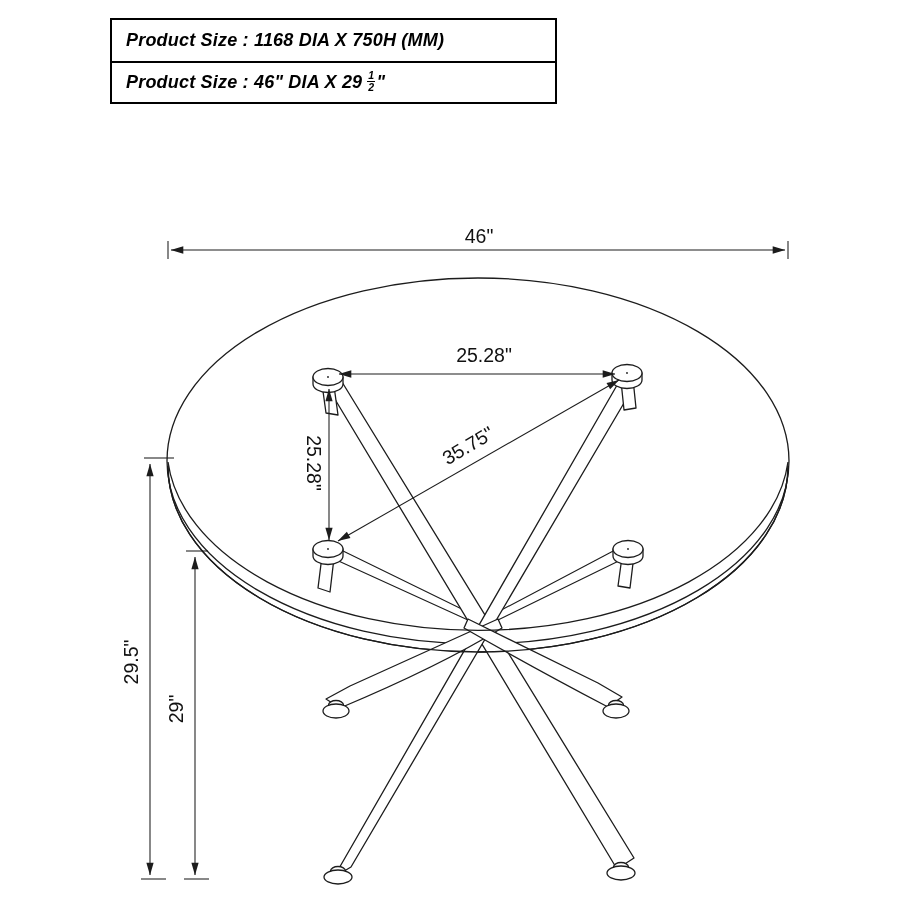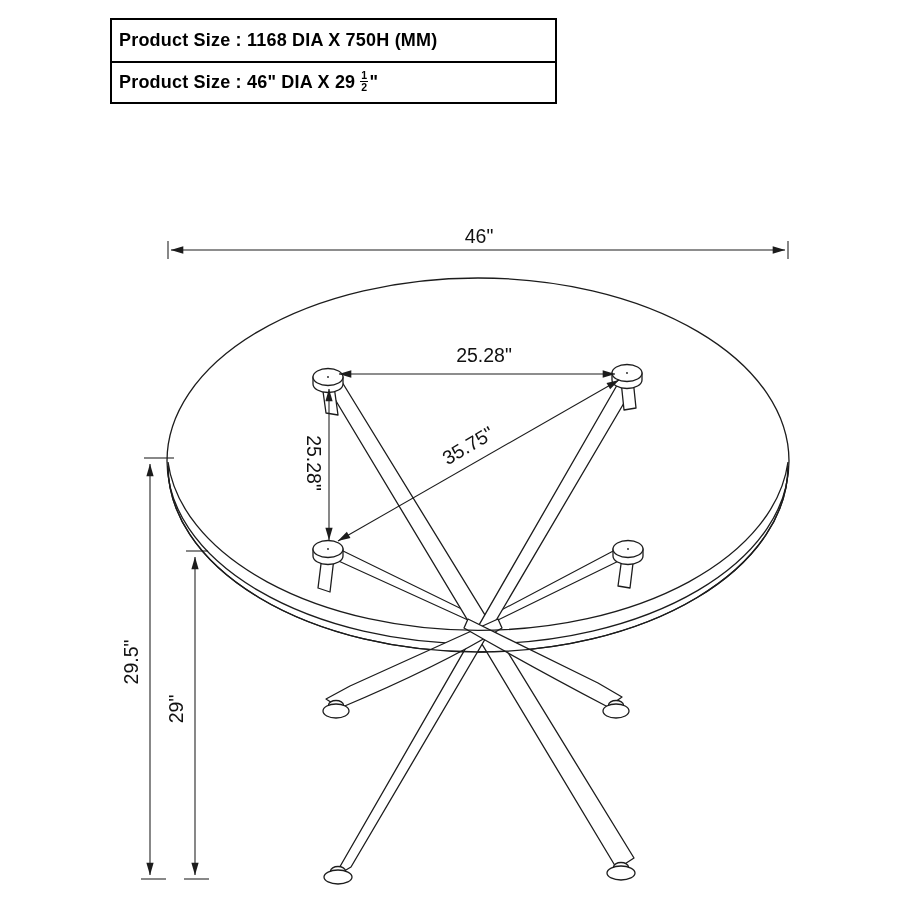--- a/index.html
+++ b/index.html
@@ -1,21 +1,21 @@
 <!DOCTYPE html>
 <html><head>
 <meta charset="utf-8">
 <style>
   html,body{margin:0;padding:0;background:#ffffff;}
   .stage{position:relative;width:900px;height:900px;background:#ffffff;overflow:hidden;
          font-family:"Liberation Sans",sans-serif;}
   
   .spec-panel{position:absolute;left:110px;top:18px;width:443px;border:2px solid #000;background:#fff;}
-  .spec-row{height:39px;display:flex;align-items:center;padding-left:7px;
-            font-weight:bold;font-size:18px;color:#000;letter-spacing:0.2px;white-space:nowrap;}
+  .spec-row{height:39px;display:flex;align-items:center;padding-left:14px;
+            font-weight:bold;font-size:18px;color:#000;letter-spacing:0.2px;white-space:nowrap;font-style:italic;}
   .spec-row.first{border-bottom:2px solid #000;height:41px;}
   .frac{display:inline-flex;flex-direction:column;align-items:center;justify-content:center;
         font-size:10.5px;line-height:1.05;font-weight:bold;margin:0 1px 0 5px;transform:translateY(-1px);}
   .frac .num{border-bottom:1.6px solid #000;padding:0 1px;}
   .frac .den{padding:0 1px;}
   
   svg{position:absolute;left:0;top:0;}
   .ln{stroke:#1c1c1c;fill:none;stroke-width:1.3;}
   .lnthin{stroke:#1c1c1c;fill:none;stroke-width:1.05;}
   .solid{stroke:#1c1c1c;fill:#ffffff;stroke-width:1.3;stroke-linejoin:round;}

